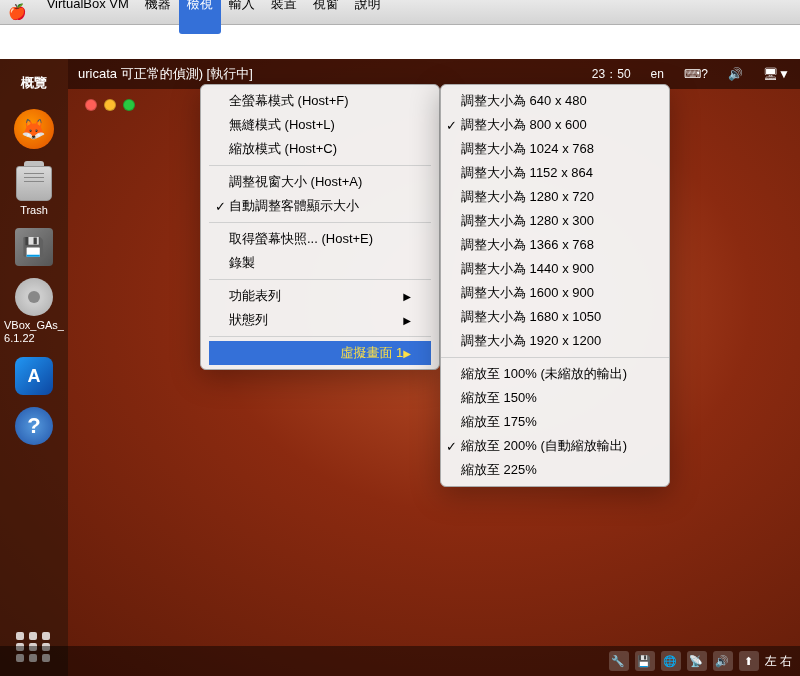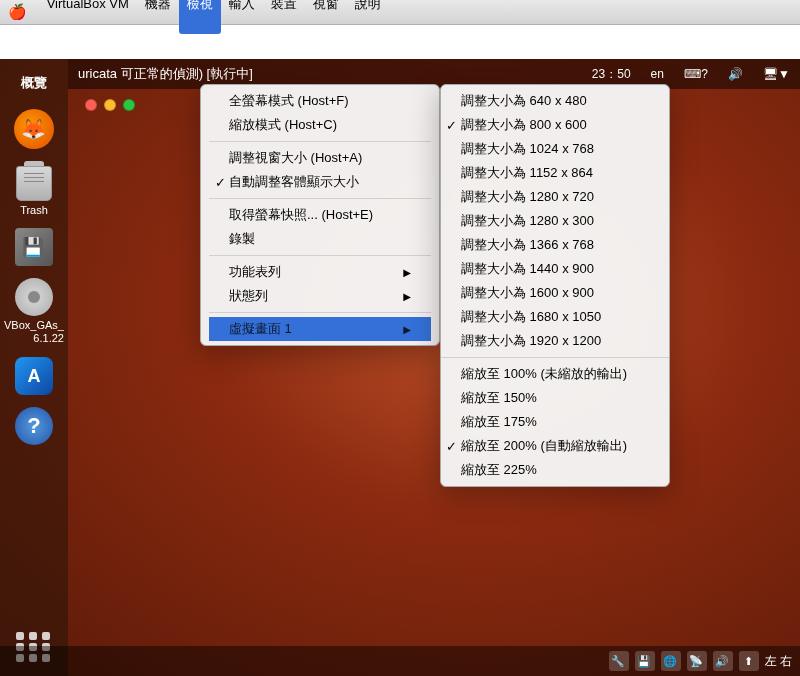--- a/index.html
+++ b/index.html
@@ -60,21 +60,21 @@
       background: rgba(40,20,10,0.55);
       display: flex;
       flex-direction: column;
       align-items: center;
       padding-top: 10px;
       gap: 12px;
     }
     .sidebar-label {
       color: #fff;
       font-size: 11px;
-      text-align: right;
+      text-align: left;
       margin-top: 3px;
     }
     .sidebar-icon-wrap {
       display: flex;
       flex-direction: column;
       align-items: center;
       width: 60px;
     }
 
     
@@ -139,21 +139,22 @@
       color: #000;
       cursor: pointer;
       display: flex;
       align-items: center;
       justify-content: space-between;
       font-size: 13px;
       white-space: nowrap;
     }
     .menu-item.active-item {
       background: #3470d8;
-      color: #0f172a;
+      color: #fde047;
+      justify-content: flex-end;
     }
     .menu-item.checked::before {
       content: '✓';
       position: absolute;
       left: 6px;
     }
     .menu-item.checked {
       position: relative;
     }
     .menu-separator {
@@ -401,20 +402,23 @@
           <div class="grid-dot"></div>
       </div>
     </div>
   </div>
 
   <div class="menu-dropdown">
     <div class="menu-item">
       <span>全螢幕模式 (Host+F)</span>
     </div>
     <div class="menu-item">
+      <span>無縫模式 (Host+L)</span>
+    </div>
+    <div class="menu-item">
       <span>縮放模式 (Host+C)</span>
     </div>
     <div class="menu-separator"></div>
     <div class="menu-item">
       <span>調整視窗大小 (Host+A)</span>
     </div>
     <div class="menu-item checked">
       <span>自動調整客體顯示大小</span>
     </div>
     <div class="menu-separator"></div>

